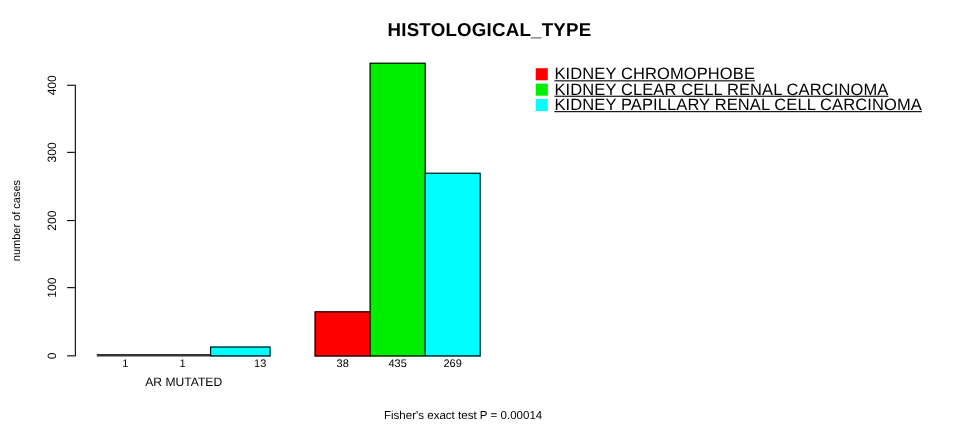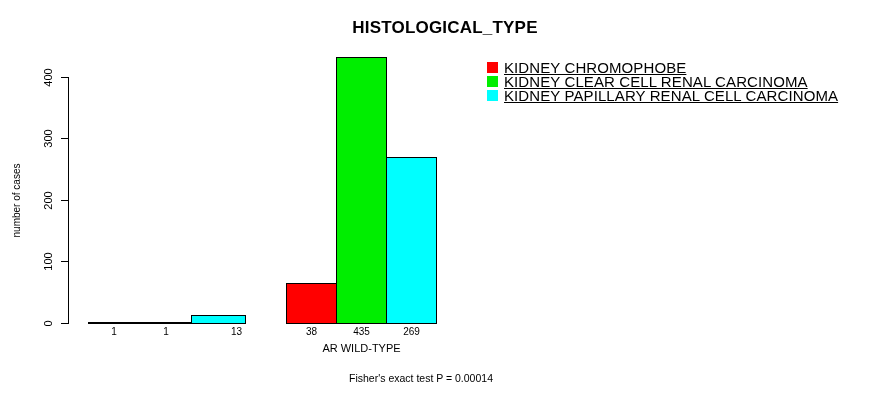--- a/index.html
+++ b/index.html
@@ -174,34 +174,34 @@
     <div class="abs bar bar-flat" style="left:88px;  top:322px; width:52px;"></div>
 
     <div class="abs bar bar-flat" style="left:140px; top:322px; width:52px;"></div>
 
     <div class="abs bar" style="left:191px; top:315px; width:55px; height:9px; background:#00FFFF;"></div>
 
     <div class="abs count-label" style="left:88px;  width:52px;">1</div>
     <div class="abs count-label" style="left:140px; width:52px;">1</div>
     <div class="abs count-label" style="left:209px; width:55px;">13</div>
 
+    <div class="abs group-label" style="left:88px; width:158px;">AR MUTATED</div>
 
     <div class="abs x-axis-line" style="left:286px; width:151px;"></div>
 
     <div class="abs bar" style="left:286px; top:283px; width:51px; height:41px; background:#FF0000;"></div>
 
     <div class="abs bar" style="left:336px; top:57px;  width:51px; height:267px; background:#00EE00;"></div>
 
     <div class="abs bar" style="left:386px; top:157px; width:51px; height:167px; background:#00FFFF;"></div>
 
     <div class="abs count-label" style="left:286px; width:51px;">38</div>
     <div class="abs count-label" style="left:336px; width:51px;">435</div>
     <div class="abs count-label" style="left:386px; width:51px;text-align:center;">269</div>
 
-    <div class="abs group-label" style="left:286px; width:151px;">AR WILD-TYPE</div>
   </div>
 
   <div class="abs" id="legend">
     <div class="legend-row">
       <span class="legend-swatch" style="background:#FF0000;"></span>
       <span class="legend-label">KIDNEY CHROMOPHOBE</span>
     </div>
     <div class="legend-row">
       <span class="legend-swatch" style="background:#00EE00;"></span>
       <span class="legend-label">KIDNEY CLEAR CELL RENAL CARCINOMA</span>

